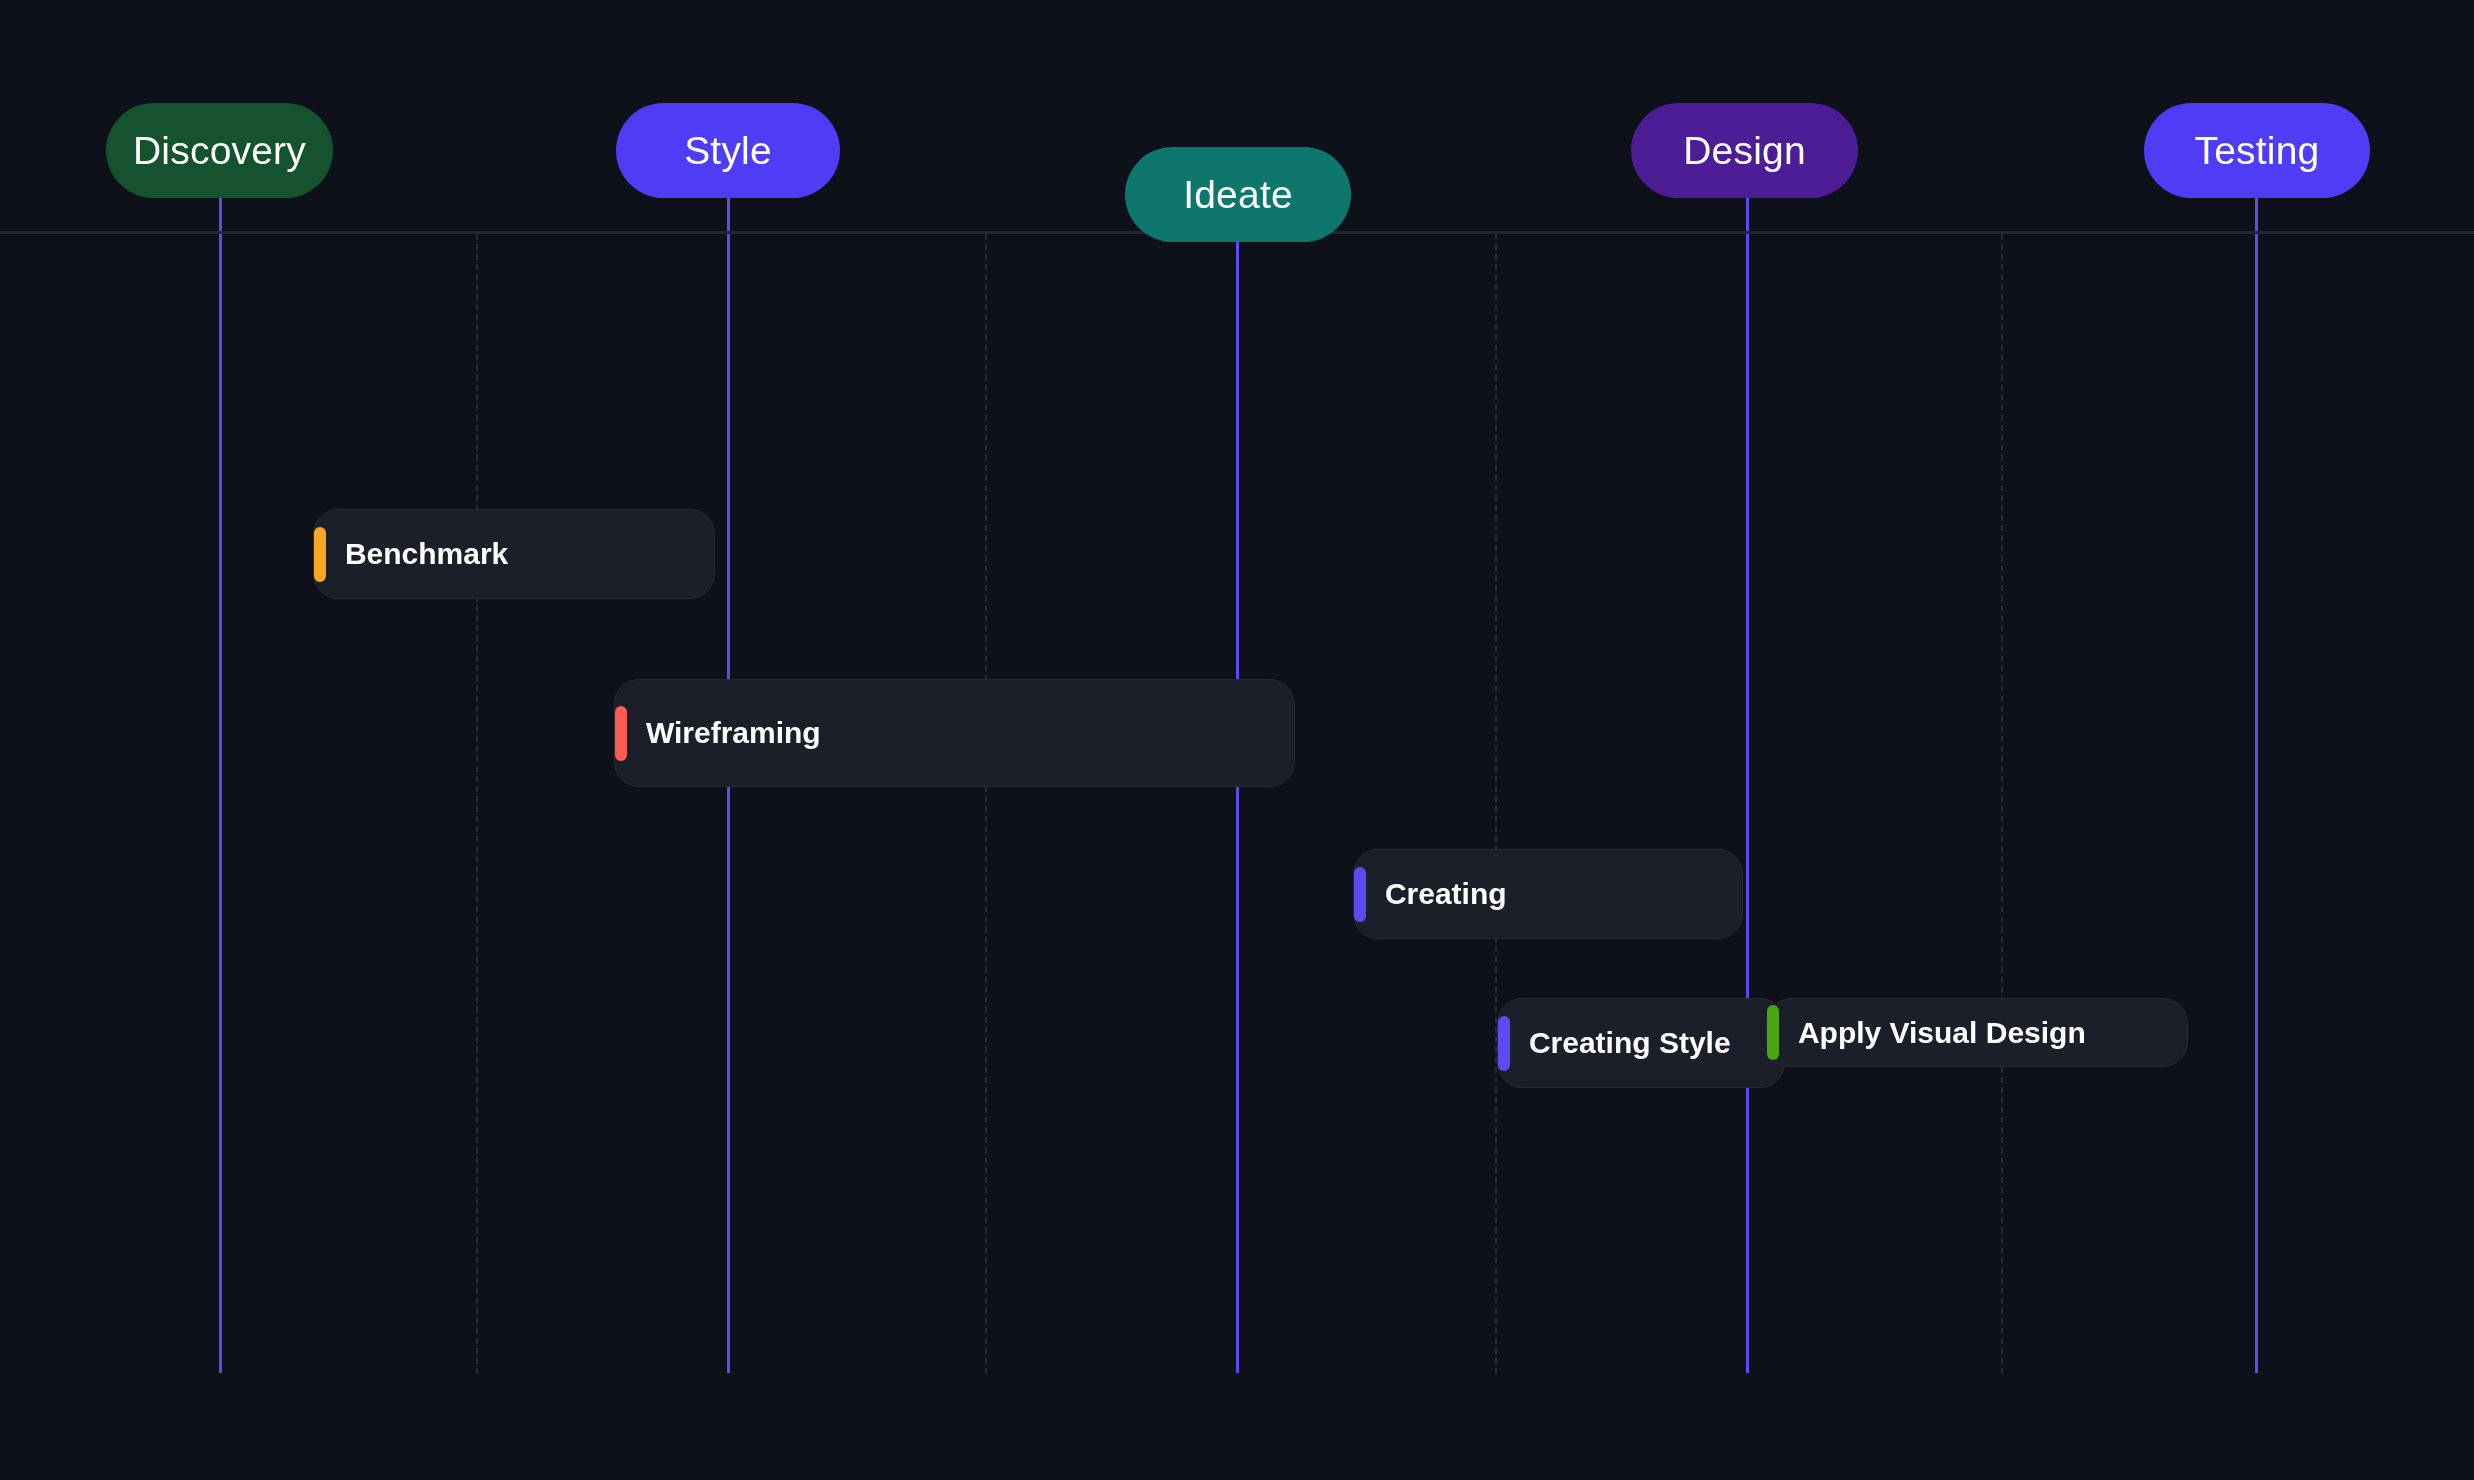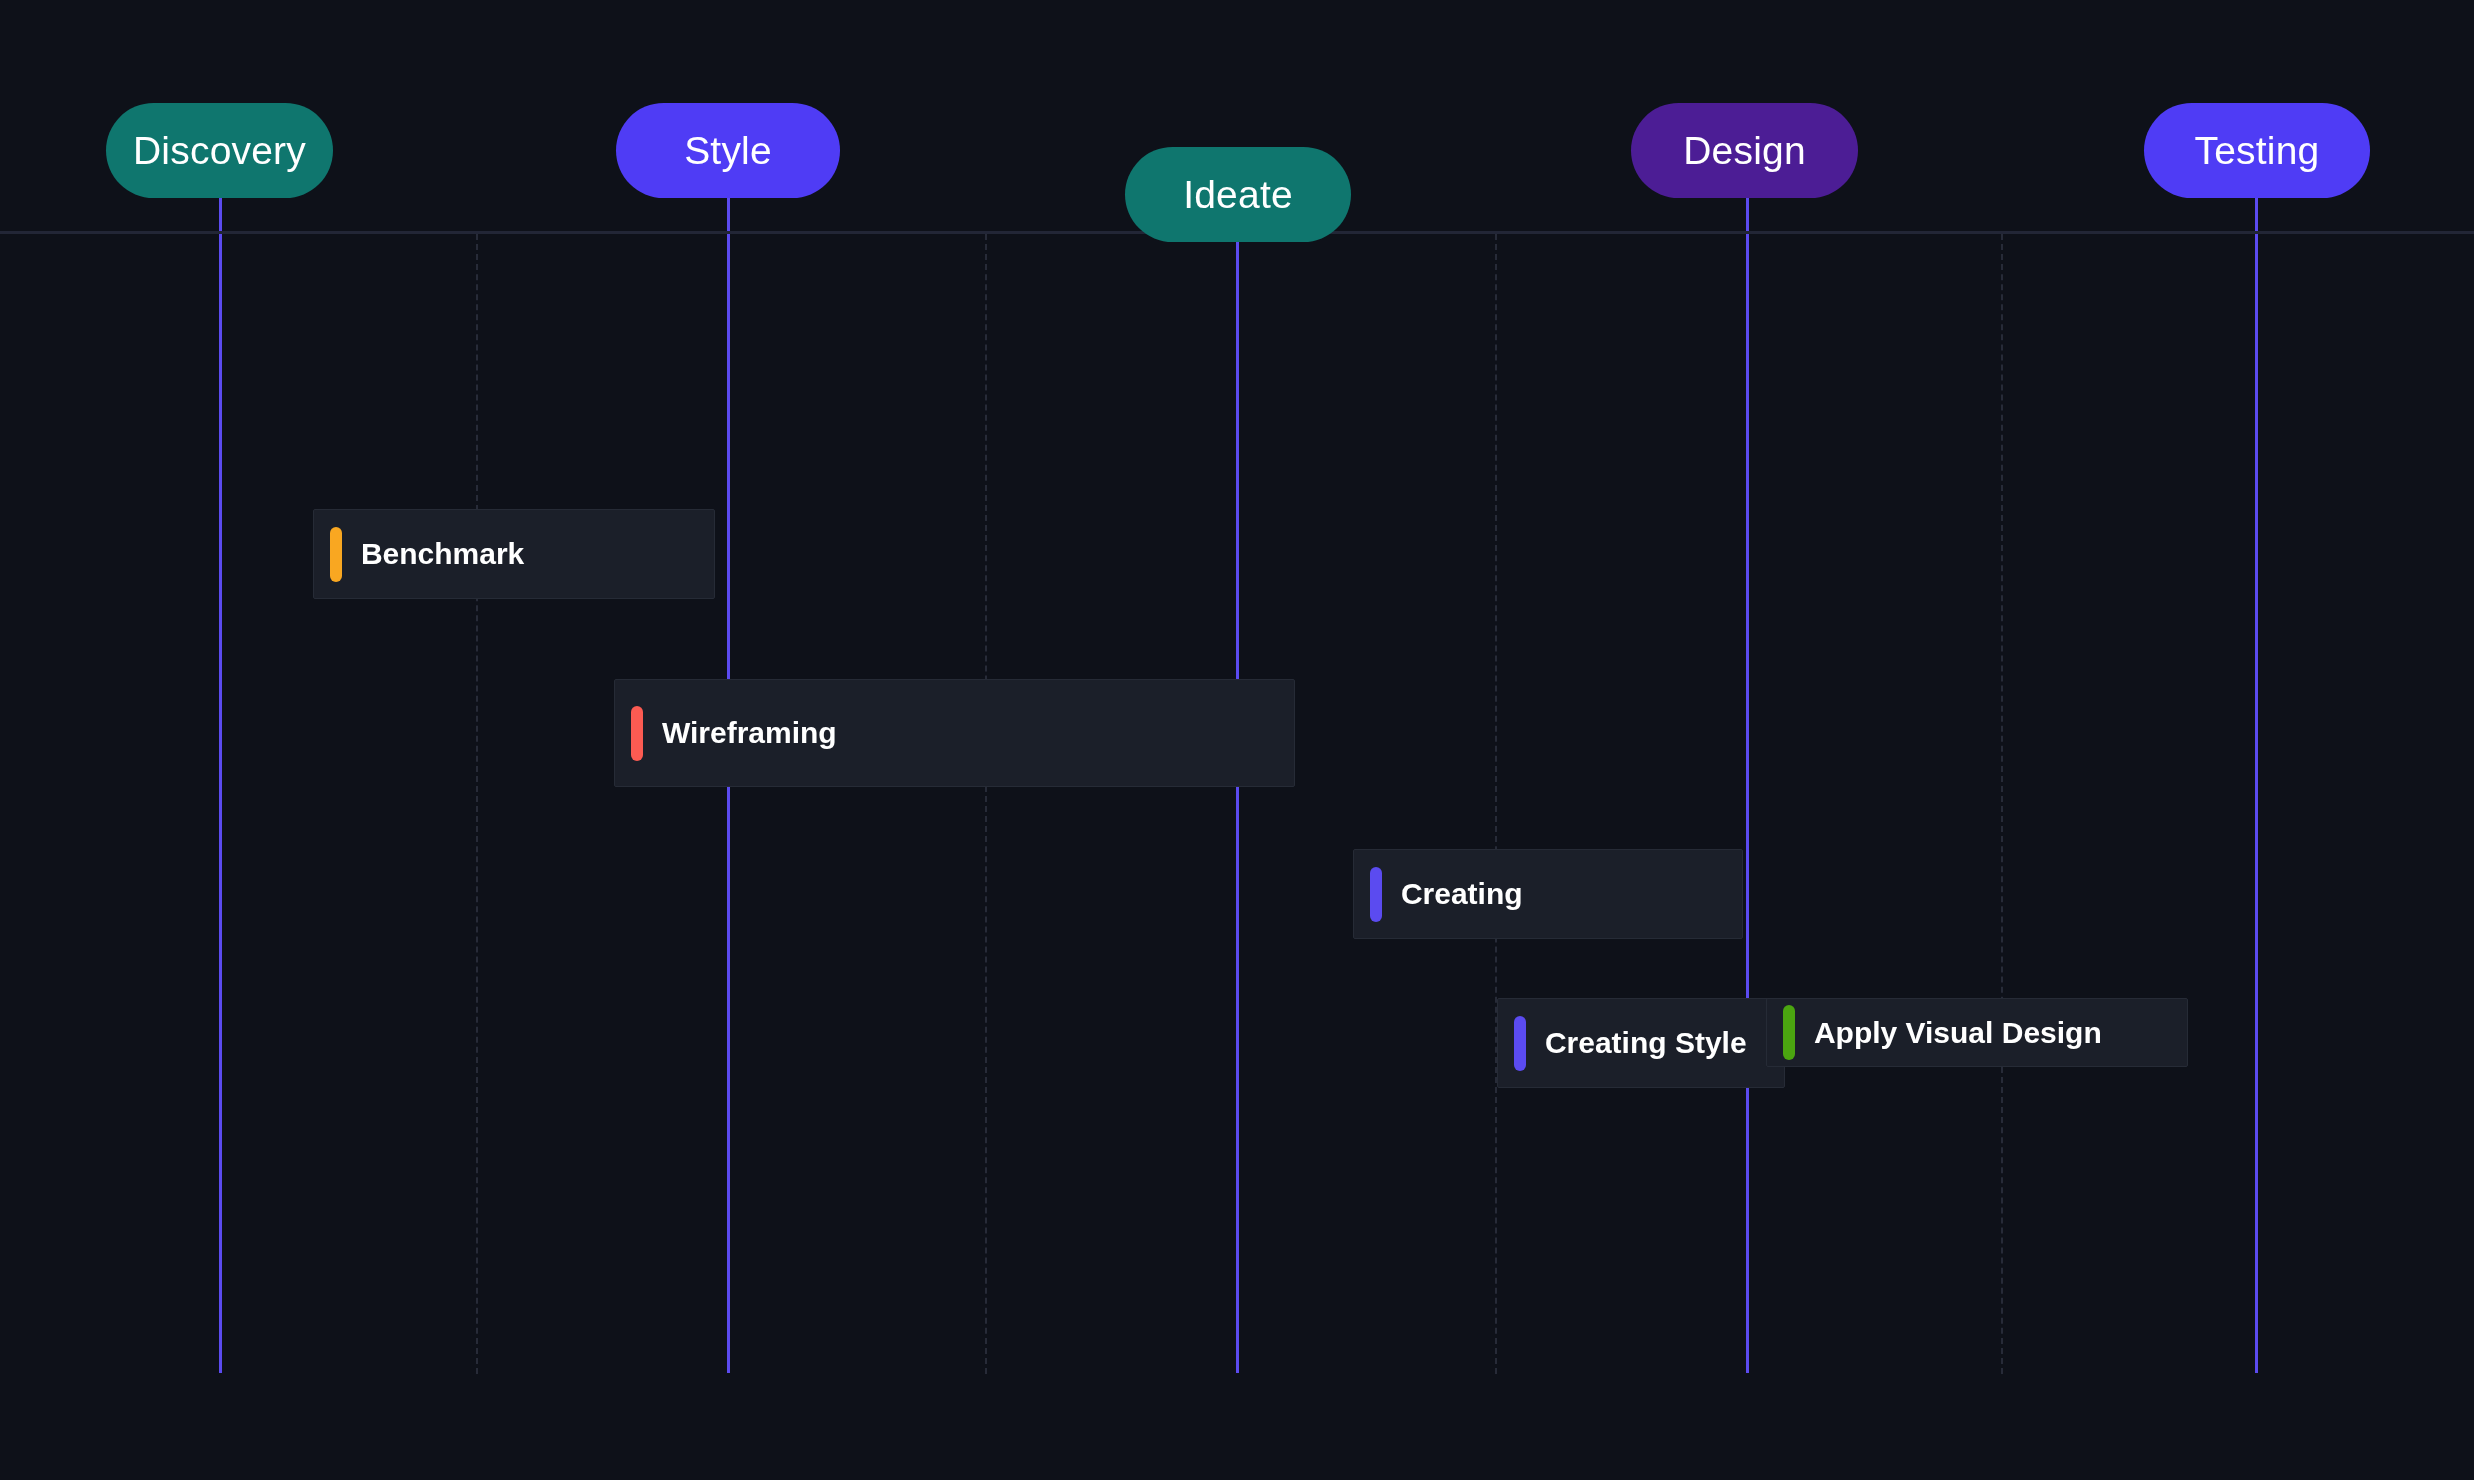--- a/index.html
+++ b/index.html
@@ -54,23 +54,22 @@
     user-select: none;
   }
 
   
   .card {
     position: absolute;
     display: flex;
     align-items: center;
     background: #1b1f29;
     border: 1.8px solid #262b36;
-    border-radius: 2px;
+    border-radius: 25px;
     box-sizing: border-box;
-    padding-left: 16px;
   }
   .card-accent {
     flex: 0 0 auto;
     width: 11.5px;
     height: 55px;
     border-radius: 880px;
   }
   .card-label {
     margin-left: 19.4px;
     color: #ffffff;
@@ -92,21 +91,21 @@
       <div class="rail-solid" style="left: 219px; top: 193px; height: 1180px;"></div>
       <div class="rail-solid" style="left: 727px; top: 193px; height: 1180px;"></div>
       <div class="rail-solid" style="left: 1236px; top: 193px; height: 1180px;"></div>
       <div class="rail-solid" style="left: 1746px; top: 193px; height: 1180px;"></div>
       <div class="rail-solid" style="left: 2255px; top: 193px; height: 1180px;"></div>
     </div>
 
   <div class="header-divider" id="header-divider" style="top: 231px; background: rgb(34, 38, 54);"></div>
 
   <div id="pills-layer">
-      <div class="pill" style="left: 106px; top: 103px; width: 227px; height: 95px; background: #0f766e; color: rgb(255, 255, 255);">
+      <div class="pill" style="left: 106px; top: 103px; width: 227px; height: 95px; background: #14532d; color: rgb(255, 255, 255);">
         <span>Discovery</span>
       </div>
       <div class="pill" style="left: 616px; top: 103px; width: 224px; height: 95px; background: rgb(79, 60, 245); color: rgb(255, 255, 255);">
         <span>Style</span>
       </div>
       <div class="pill" style="left: 1125px; top: 103px; width: 226px; height: 95px; background: #0f766e; color: rgb(255, 255, 255); margin-top: 44px;">
         <span>Ideate</span>
       </div>
       <div class="pill" style="left: 1631px; top: 103px; width: 227px; height: 95px; background: #4c1d95; color: rgb(255, 255, 255);">
         <span>Design</span>

